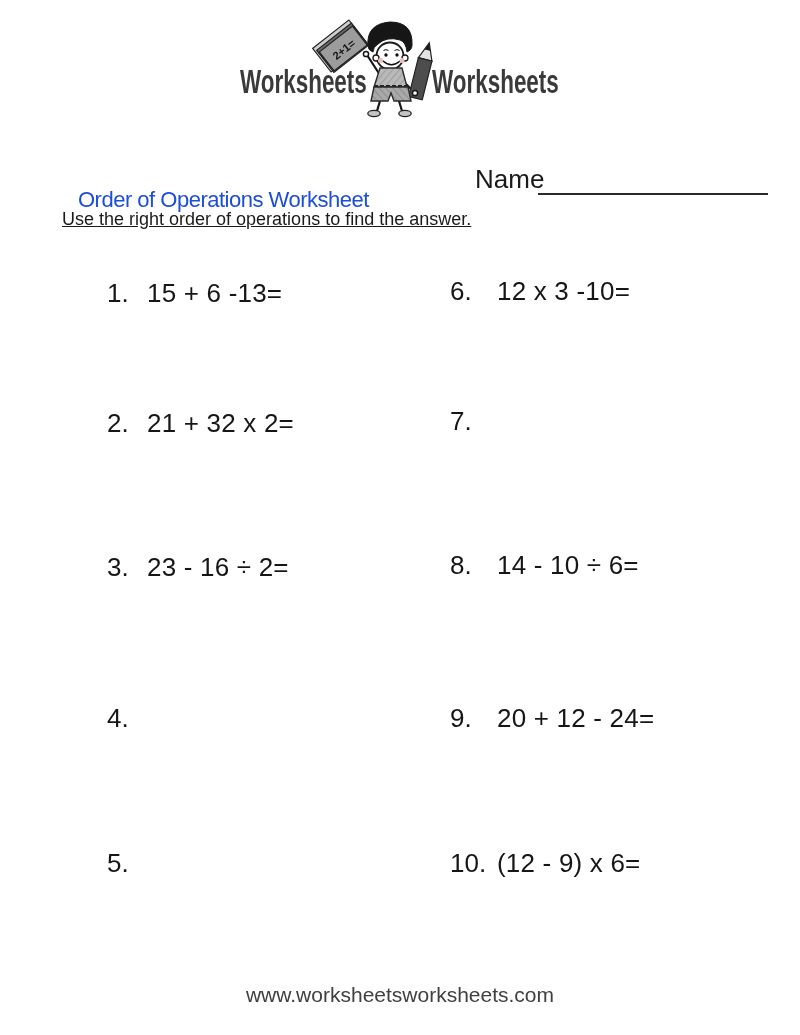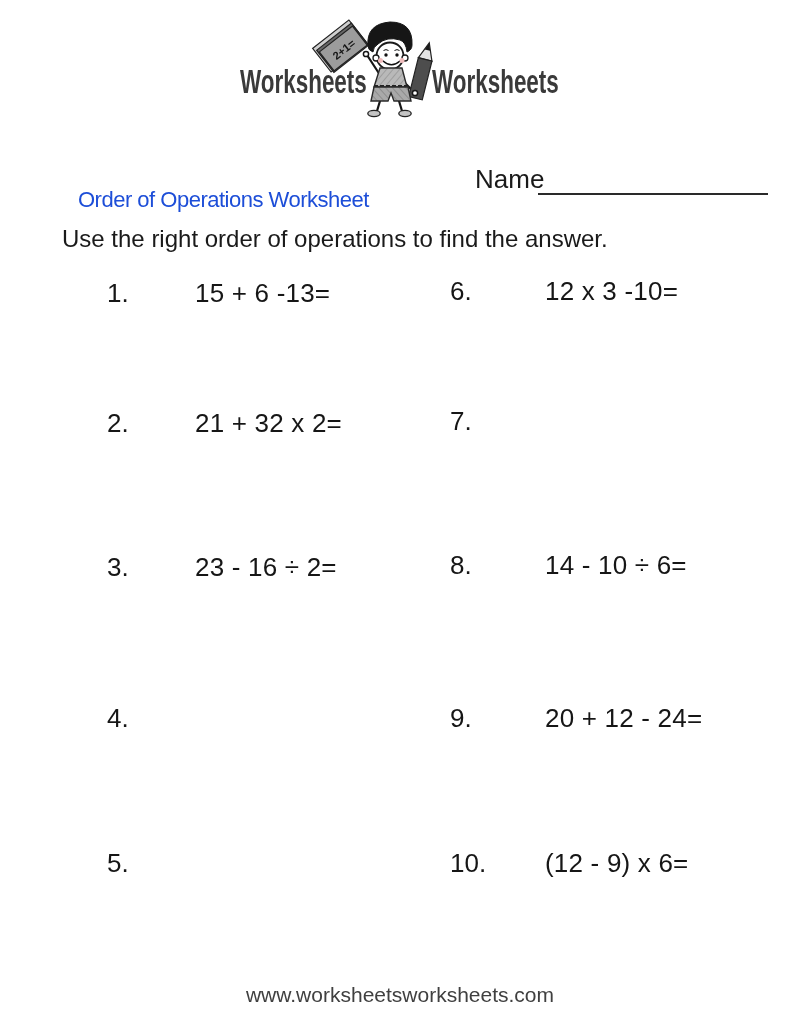--- a/index.html
+++ b/index.html
@@ -62,44 +62,45 @@
     position: absolute;
     left: 538px;
     top: 163px;
     width: 230px;
     height: 30px;
     border-bottom: 2px solid #2a2a2a;
   }
   .instruction {
     position: absolute;
     left: 62px;
-    top: 224px;
+    top: 204px;
     margin: 0;
-    font-size: 24px;
+    font-size: 18px;
     line-height: 30px;
     color: #1a1a1a;
     white-space: nowrap;
+    text-decoration: underline;
   }
 
   
   .problem {
     position: absolute;
     display: flex;
     align-items: baseline;
     font-size: 26px;
     line-height: 31px;
     color: #161616;
     white-space: nowrap;
   }
   .problem.colL { left: 107px; }
   .problem.colR { left: 450px; }
   .problem .num  { display: inline-block; }
   .problem.colL .num { width: 40px; }
   .problem.colR .num { width: 47px; }
-  .problem .expr { display: inline-block; letter-spacing: 0.2px; margin-left: 48px; }
+  .problem .expr { display: inline-block; letter-spacing: 0.2px; }
 
   
   .footer {
     position: absolute;
     left: 0; right: 0;
     top: 983px;
     text-align: center;
     font-size: 21px;
     color: #404040;
   }

